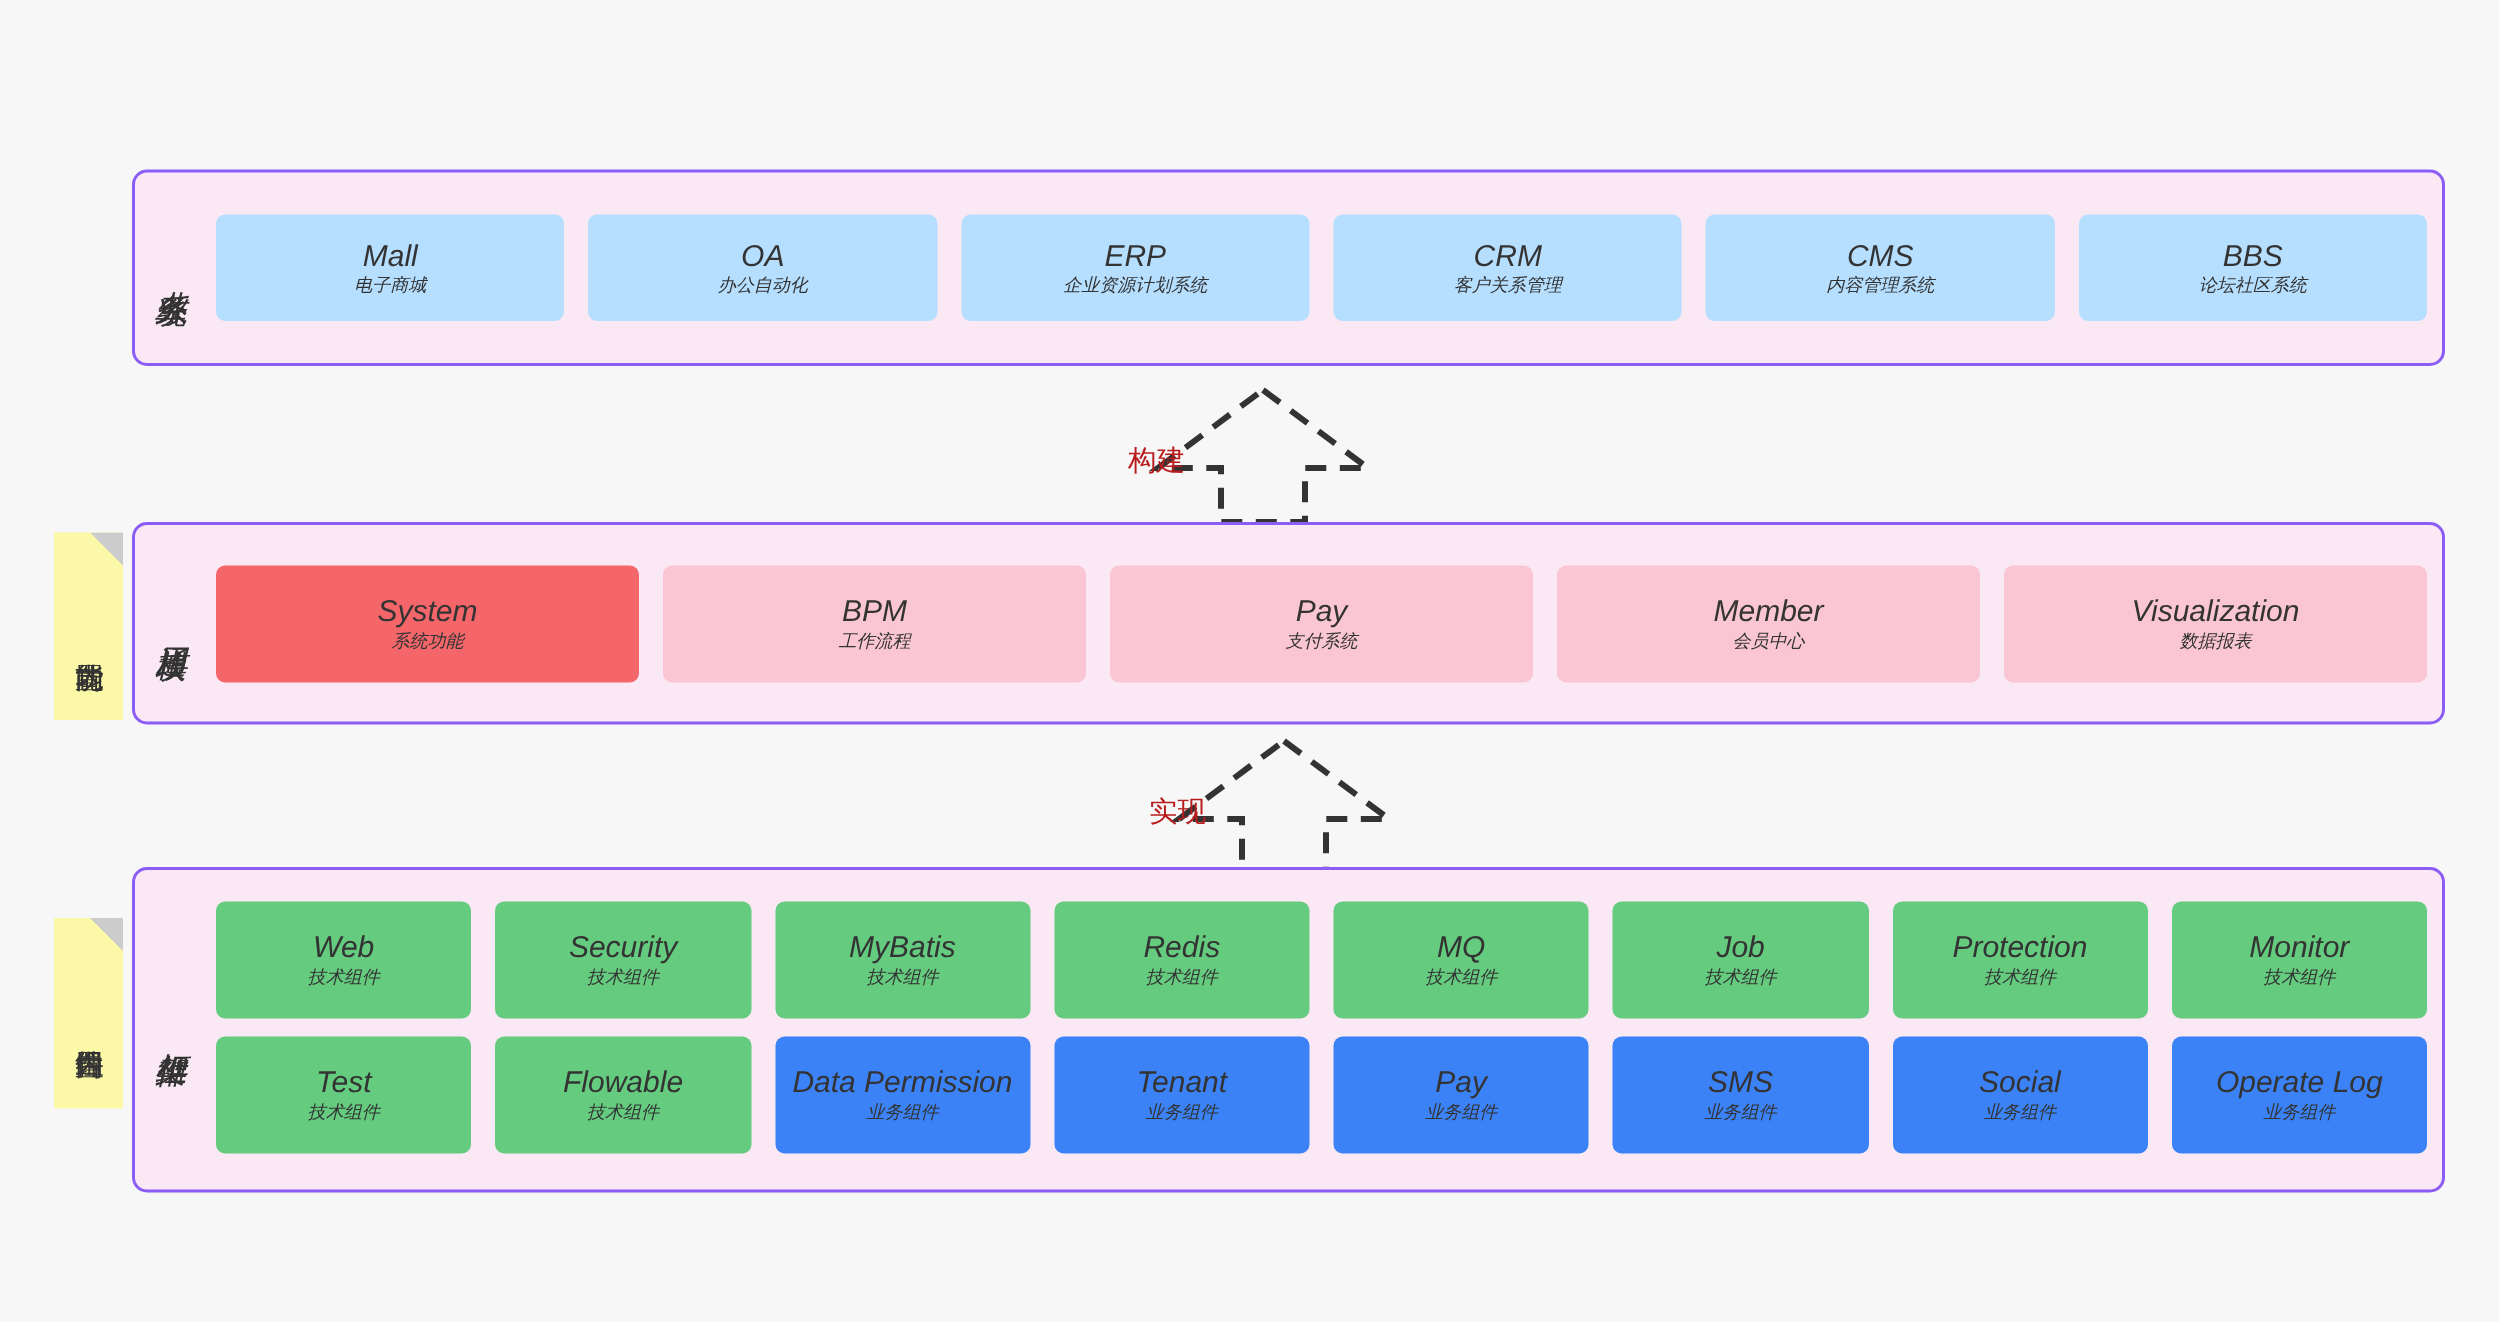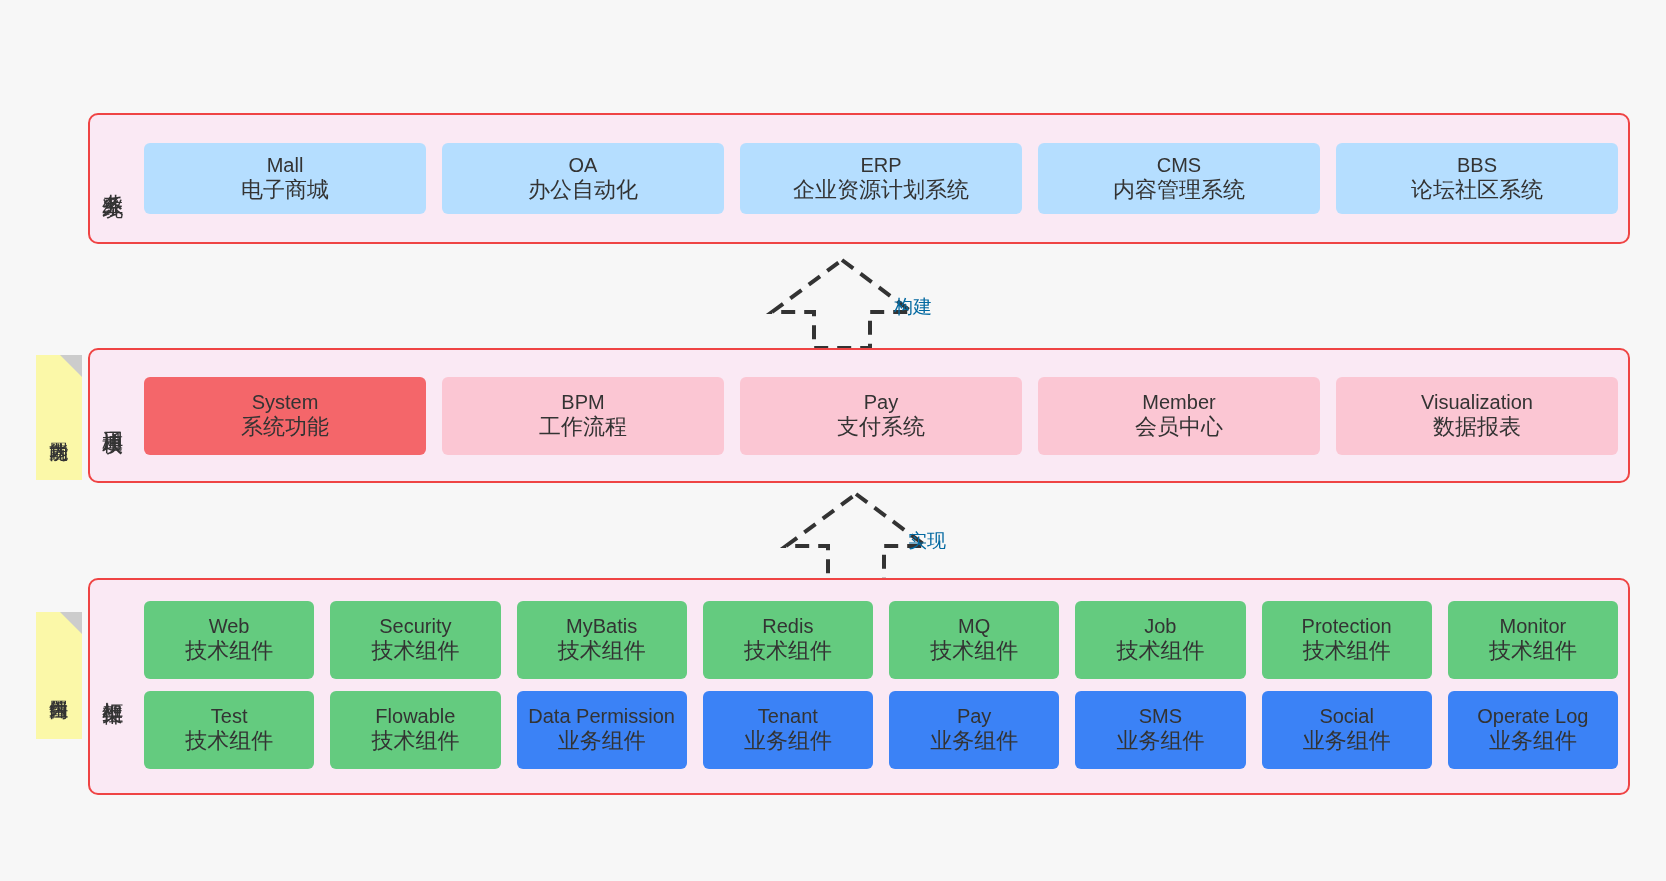--- a/index.html
+++ b/index.html
@@ -20,25 +20,26 @@
     position: absolute;
     left: 0; top: 0;
     width: 1666px;
     height: 881px;
   }
 
   
   .layer {
     position: absolute;
     background: #fae9f4;
-    border: 2px solid #ef4444;
+    border: 2px solid #8b5cf6;
     border-radius: 10px;
     box-sizing: border-box;
     display: flex;
     align-items: stretch;
+    font-style: italic;
   }
   .layer-title {
     width: 46px;
     flex: 0 0 46px;
     display: flex;
     align-items: center;
     justify-content: center;
     font-size: 21px;
     line-height: 1.12;
     letter-spacing: 1px;
@@ -70,21 +71,21 @@
     flex-direction: column;
     align-items: center;
     justify-content: center;
     text-align: center;
     line-height: 1.22;
     box-sizing: border-box;
     padding: 4px 6px;
     color: #333333;
   }
   .card .t1 { font-size: 20px; }
-  .card .t2 { font-size: 22px; }
+  .card .t2 { font-size: 12px; }
 
   .card.blue      { background: #b5deff; }
   .card.red       { background: #f4666a; }
   .card.pink      { background: #fbc6d3; }
   .card.green     { background: #64cb7f; }
   .card.lightgreen{ background: #3b82f6; }
 
   
   #layer-business { left: 88px;  top: 113px; width: 1542px; height: 131px; }
   #layer-business .card { height: 71px; }
@@ -130,23 +131,23 @@
   .arrow {
     position: absolute;
     width: 180px;
     height: 96px;
   }
   .arrow svg { display:block; }
   .arrow .arrow-label {
     position: absolute;
     left: 0; right: 0;
     top: 38px;
-    text-align: right;
+    text-align: left;
     font-size: 19px;
-    color: #0369a1;
+    color: #b91c1c;
     user-select: none;
   }
   #arrow-build  { left: 752px; top: 256px; }
   #arrow-impl   { left: 766px; top: 490px; }
 </style>
 </head>
 <body>
 
 <div id="stage">
 
@@ -158,20 +159,24 @@
           <span class="t1">Mall</span>
           <span class="t2">电子商城</span>
         </div>
         <div class="card blue">
           <span class="t1">OA</span>
           <span class="t2">办公自动化</span>
         </div>
         <div class="card blue">
           <span class="t1">ERP</span>
           <span class="t2">企业资源计划系统</span>
+        </div>
+        <div class="card blue">
+          <span class="t1">CRM</span>
+          <span class="t2">客户关系管理</span>
         </div>
         <div class="card blue">
           <span class="t1">CMS</span>
           <span class="t2">内容管理系统</span>
         </div>
         <div class="card blue">
           <span class="t1">BBS</span>
           <span class="t2">论坛社区系统</span>
         </div>
       </div>

